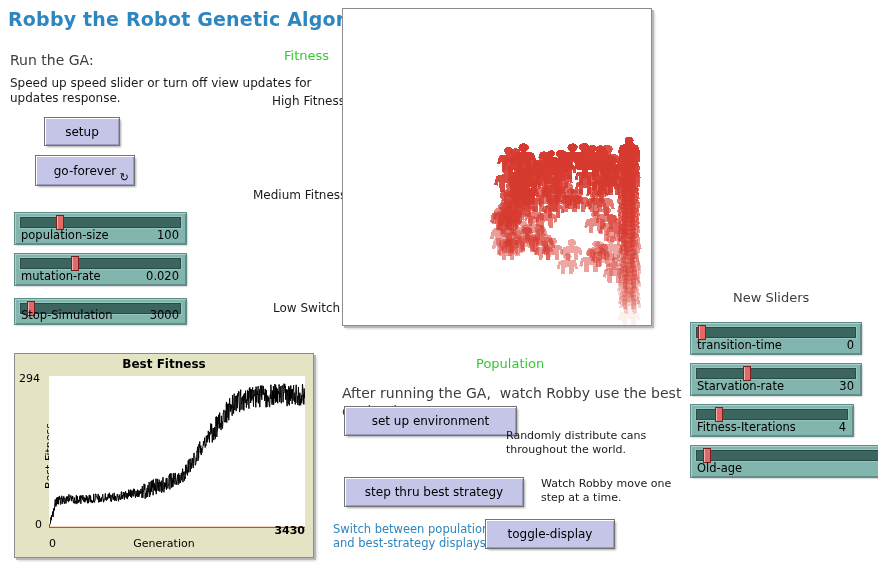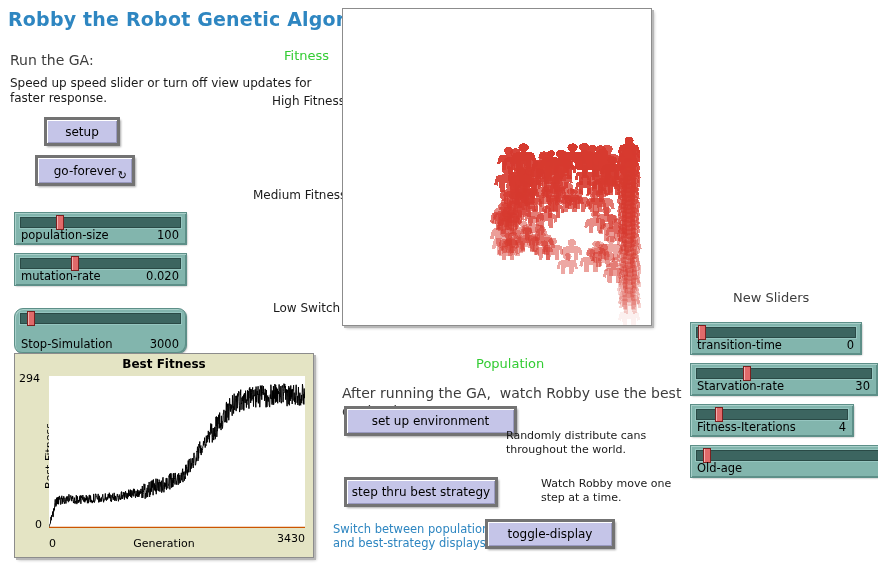--- a/index.html
+++ b/index.html
@@ -27,21 +27,21 @@
   
   .lbl { font-size: 12px; color: #1a1a1a; white-space: pre; line-height: 15px; }
   .lbl-lg { font-size: 14px; color: #3d3d3d; white-space: pre; }
   .lbl-green { font-size: 13px; color: #33cc33; white-space: pre; }
   .lbl-blue { font-size: 11.5px; color: #2e86c1; white-space: pre; line-height: 14px; }
   .lbl-sm { font-size: 11px; color: #1a1a1a; white-space: pre; line-height: 14px; }
 
   
   .nl-button {
     background: #c5c5e8;
-    border: 3px solid #737373;
+    border: 1px solid #737373;
     box-shadow: 1px 1px 0 0 #ffffff inset, -1px -1px 0 0 #9a9ac0 inset, 2px 2px 2px -1px rgba(0,0,0,.35);
     display: flex;
     align-items: center;
     justify-content: center;
     font-size: 12px;
     color: #000;
     cursor: pointer;
     user-select: none;
   }
   .nl-button .forever-glyph {
@@ -126,36 +126,36 @@
   #plot-ymax { position:absolute; left:4px; top:18px; font-size:11px; color:#000; }
   #plot-ymin { position:absolute; left:20px; bottom:26px; font-size:11px; color:#000; }
   #plot-ylabel {
     position:absolute; left: 2px; top: 50%;
     transform: translateY(-50%) rotate(-90deg);
     transform-origin: center;
     font-size:11px; color:#000; white-space:nowrap;
   }
   #plot-xmin { position:absolute; left:34px; bottom:7px; font-size:11px; color:#000; }
   #plot-xlabel { position:absolute; left:0; right:0; bottom:7px; text-align:center; font-size:11px; color:#000; }
-  #plot-xmax { position:absolute; right:8px; bottom:12px; font-size:11px; color:#000; }
+  #plot-xmax { position:absolute; right:8px; bottom:20px; font-size:11px; color:#000;font-weight:bold; }
 
   
   #new-sliders-title { font-size: 13px; color:#3d3d3d; }
 </style>
 </head>
 <body>
 
 <div id="root">
 
   <div class="abs" id="app-title">Robby the Robot Genetic Algorithm</div>
 
   <div class="abs lbl-lg" style="left:10px; top:52px;">Run the GA:</div>
 
   <div class="abs lbl" style="left:10px; top:76px;">Speed up speed slider or turn off view updates for</div>
-  <div class="abs lbl" style="left:10px; top:91px;">faster response.</div>
+  <div class="abs lbl" style="left:10px; top:91px;">updates response.</div>
 
   <div class="abs nl-button" style="left:44px; top:117px; width:76px; height:29px;">
     <span>setup</span>
   </div>
 
   <div class="abs nl-button" style="left:35px; top:155px; width:100px; height:31px; position:absolute;">
     <span>go-forever</span>
     <span class="forever-glyph">↻</span>
   </div>
 
@@ -166,21 +166,21 @@
     <span class="s-val">100</span>
   </div>
 
   <div class="nl-slider" style="left:14px; top:253px; width:173px; height:33px;">
     <div class="track"></div>
     <div class="thumb" style="left:56px;"></div>
     <span class="s-name">mutation-rate</span>
     <span class="s-val">0.020</span>
   </div>
 
-  <div class="nl-slider" style="left:14px; top:308px; width:173px; height:46px;border-radius:9px;">
+  <div class="nl-slider" style="left:14px; top:298px; width:173px; height:27px;">
     <div class="track"></div>
     <div class="thumb" style="left:12px;"></div>
     <span class="s-name">Stop-Simulation</span>
     <span class="s-val">3000</span>
   </div>
 
   <div class="abs lbl-green" style="left:284px; top:48px;">Fitness</div>
   <div class="abs lbl" style="left:272px; top:94px;">High Fitness</div>
   <div class="abs lbl" style="left:253px; top:188px;">Medium Fitness</div>
   <div class="abs lbl" style="left:273px; top:301px;">Low Switch</div>
@@ -627,21 +627,21 @@
 
   <div class="abs lbl-lg" style="left:342px; top:385px;">After running the GA,  watch Robby use the best</div>
   <div class="abs lbl-lg" style="left:342px; top:403px;">evolved strategy:</div>
 
   <div class="abs nl-button" style="left:344px; top:406px; width:173px; height:30px;">
     <span>set up environment</span>
   </div>
   <div class="abs lbl-sm" style="left:506px; top:429px;">Randomly distribute cans</div>
   <div class="abs lbl-sm" style="left:506px; top:443px;">throughout the world.</div>
 
-  <div class="abs nl-button" style="left:344px; top:477px; width:154px; height:30px;">
+  <div class="abs nl-button" style="left:344px; top:477px; width:180px; height:30px;">
     <span>step thru best strategy</span>
   </div>
   <div class="abs lbl-sm" style="left:541px; top:477px;">Watch Robby move one</div>
   <div class="abs lbl-sm" style="left:541px; top:491px;">step at a time.</div>
 
   <div class="abs lbl-blue" style="left:333px; top:522px;">Switch between population</div>
   <div class="abs lbl-blue" style="left:333px; top:536px;">and best-strategy displays:</div>
 
   <div class="abs nl-button" style="left:485px; top:519px; width:130px; height:30px;">
     <span>toggle-display</span>
@@ -649,21 +649,21 @@
 
   <div class="abs" id="new-sliders-title" style="left:733px; top:290px;">New Sliders</div>
 
   <div class="nl-slider" style="left:690px; top:322px; width:172px; height:33px;">
     <div class="track"></div>
     <div class="thumb" style="left:7px;"></div>
     <span class="s-name">transition-time</span>
     <span class="s-val">0</span>
   </div>
 
-  <div class="nl-slider" style="left:690px; top:363px; width:188px; height:33px;">
+  <div class="nl-slider" style="left:690px; top:363px; width:172px; height:33px;">
     <div class="track"></div>
     <div class="thumb" style="left:52px;"></div>
     <span class="s-name">Starvation-rate</span>
     <span class="s-val">30</span>
   </div>
 
   <div class="nl-slider" style="left:690px; top:404px; width:164px; height:33px;">
     <div class="track"></div>
     <div class="thumb" style="left:24px;"></div>
     <span class="s-name">Fitness-Iterations</span>

